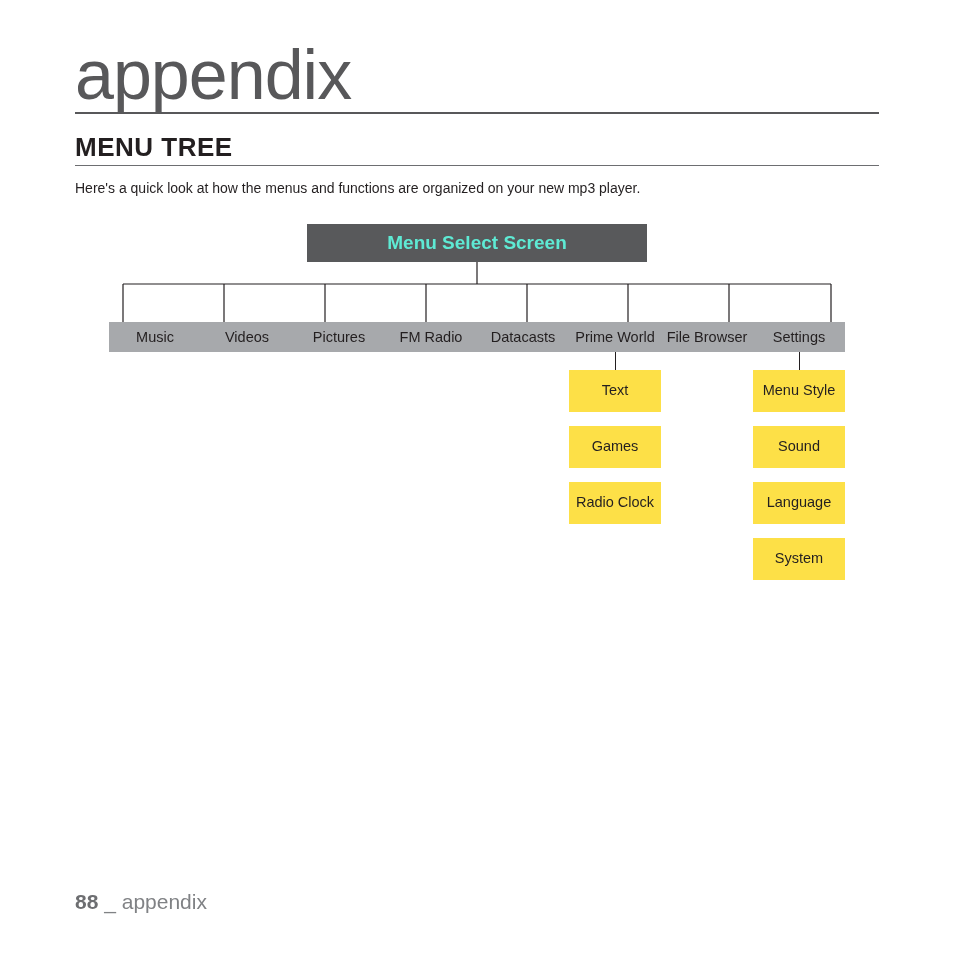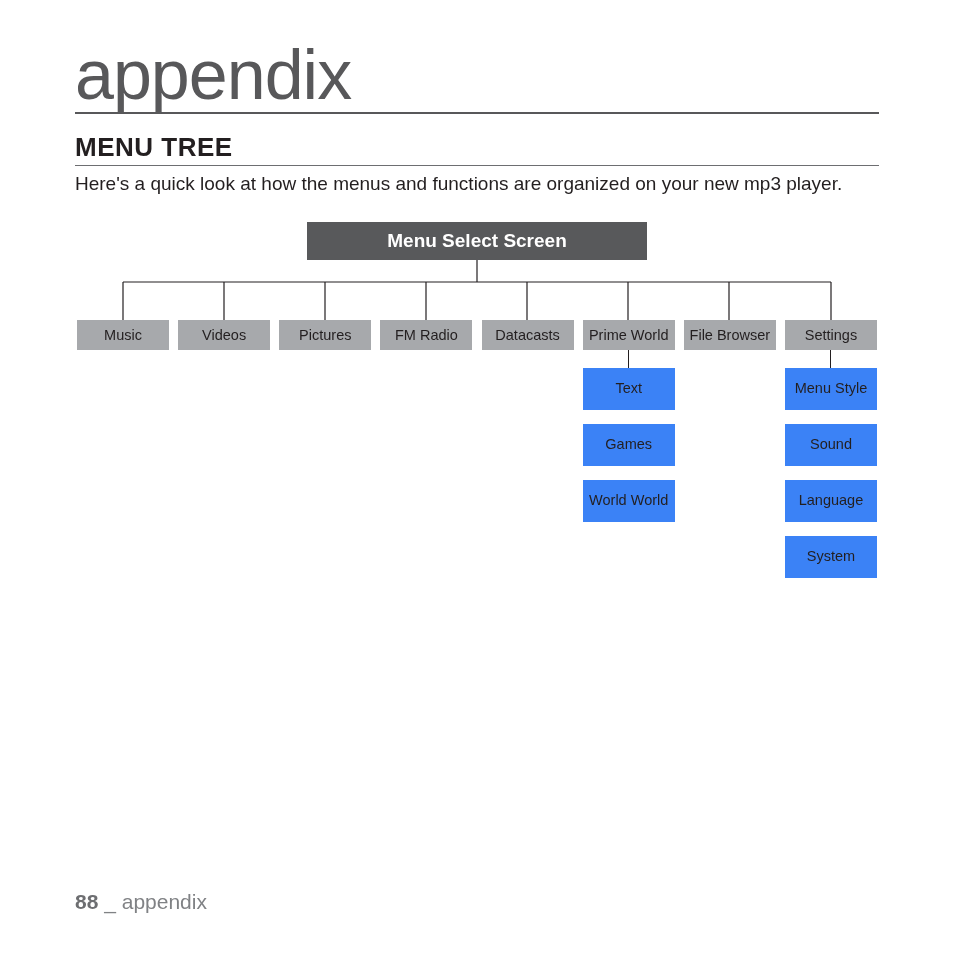--- a/index.html
+++ b/index.html
@@ -24,59 +24,59 @@
     margin-bottom: 18px;
   }
   .section-title {
     font-family: Arial, Helvetica, sans-serif;
     font-weight: bold;
     font-size: 26px;
     letter-spacing: 0.5px;
     color: #231f20;
     border-bottom: 1.5px solid #6d6e71;
     padding-bottom: 2px;
-    margin-bottom: 6px;
+    margin-bottom: 14px;
   }
   .intro {
-    font-size: 19px;
+    font-size: 14px;
     color: #231f20;
     line-height: 1.25;
     margin-bottom: 26px;
   }
   .tree { position: relative; width: 800px; margin: 0 auto; }
   .root-box {
     background: #58595b;
-    color: #ffffff;
+    color: #5eead4;
     font-weight: bold;
     font-size: 19px;
     text-align: center;
     width: 340px;
     height: 38px;
     line-height: 38px;
     margin: 0 auto 0 auto;
   }
   .svg-lines { display: block; margin: 0 auto; }
   .row {
     display: flex;
-    justify-content: space-between;
+    justify-content: center;
     width: 800px;
     margin: 0 auto;
   }
   .node-main {
     background: #a7a9ac;
     color: #231f20;
     font-size: 14.5px;
     text-align: center;
     width: 92px;
     height: 30px;
     line-height: 30px;
   }
   .sub-col { display: flex; flex-direction: column; align-items: center; }
   .sub-node {
-    background: #3b82f6;
+    background: #fde047;
     color: #231f20;
     font-size: 14.5px;
     text-align: center;
     width: 92px;
     height: 42px;
     display: flex;
     align-items: center;
     justify-content: center;
     line-height: 1.1;
     margin-bottom: 14px;
@@ -130,21 +130,21 @@
   <div class="row" style="margin-top:0;">
     <div style="width:92px"></div>
     <div style="width:92px"></div>
     <div style="width:92px"></div>
     <div style="width:92px"></div>
     <div style="width:92px"></div>
     <div class="sub-col" style="width:92px">
       <div class="sub-connector"></div>
       <div class="sub-node">Text</div>
       <div class="sub-node">Games</div>
-      <div class="sub-node">World World</div>
+      <div class="sub-node">Radio Clock</div>
     </div>
     <div style="width:92px"></div>
     <div class="sub-col" style="width:92px">
       <div class="sub-connector"></div>
       <div class="sub-node">Menu Style</div>
       <div class="sub-node">Sound</div>
       <div class="sub-node">Language</div>
       <div class="sub-node">System</div>
     </div>
   </div>

